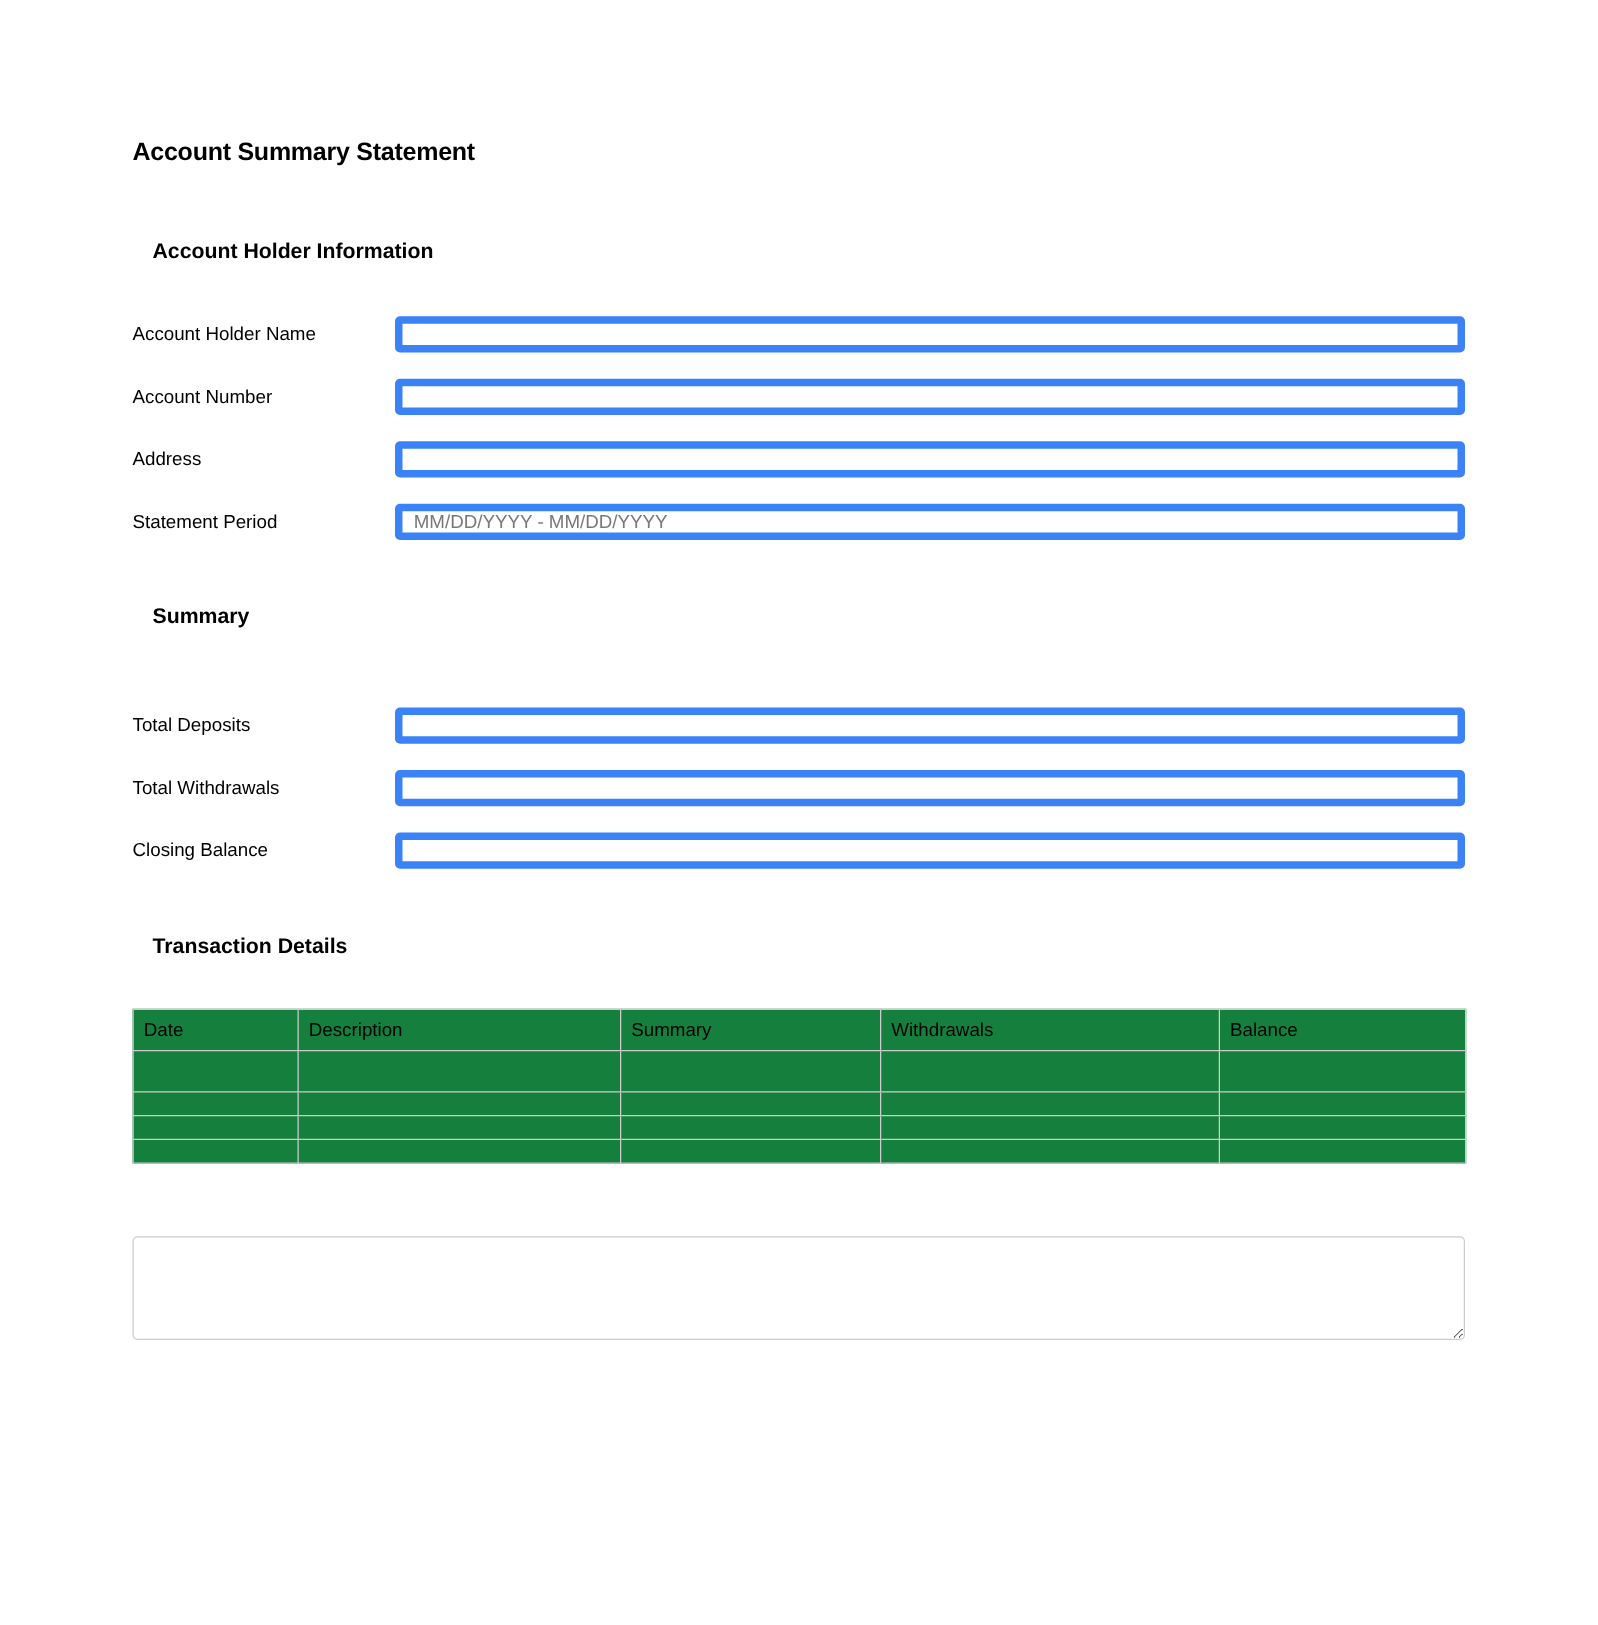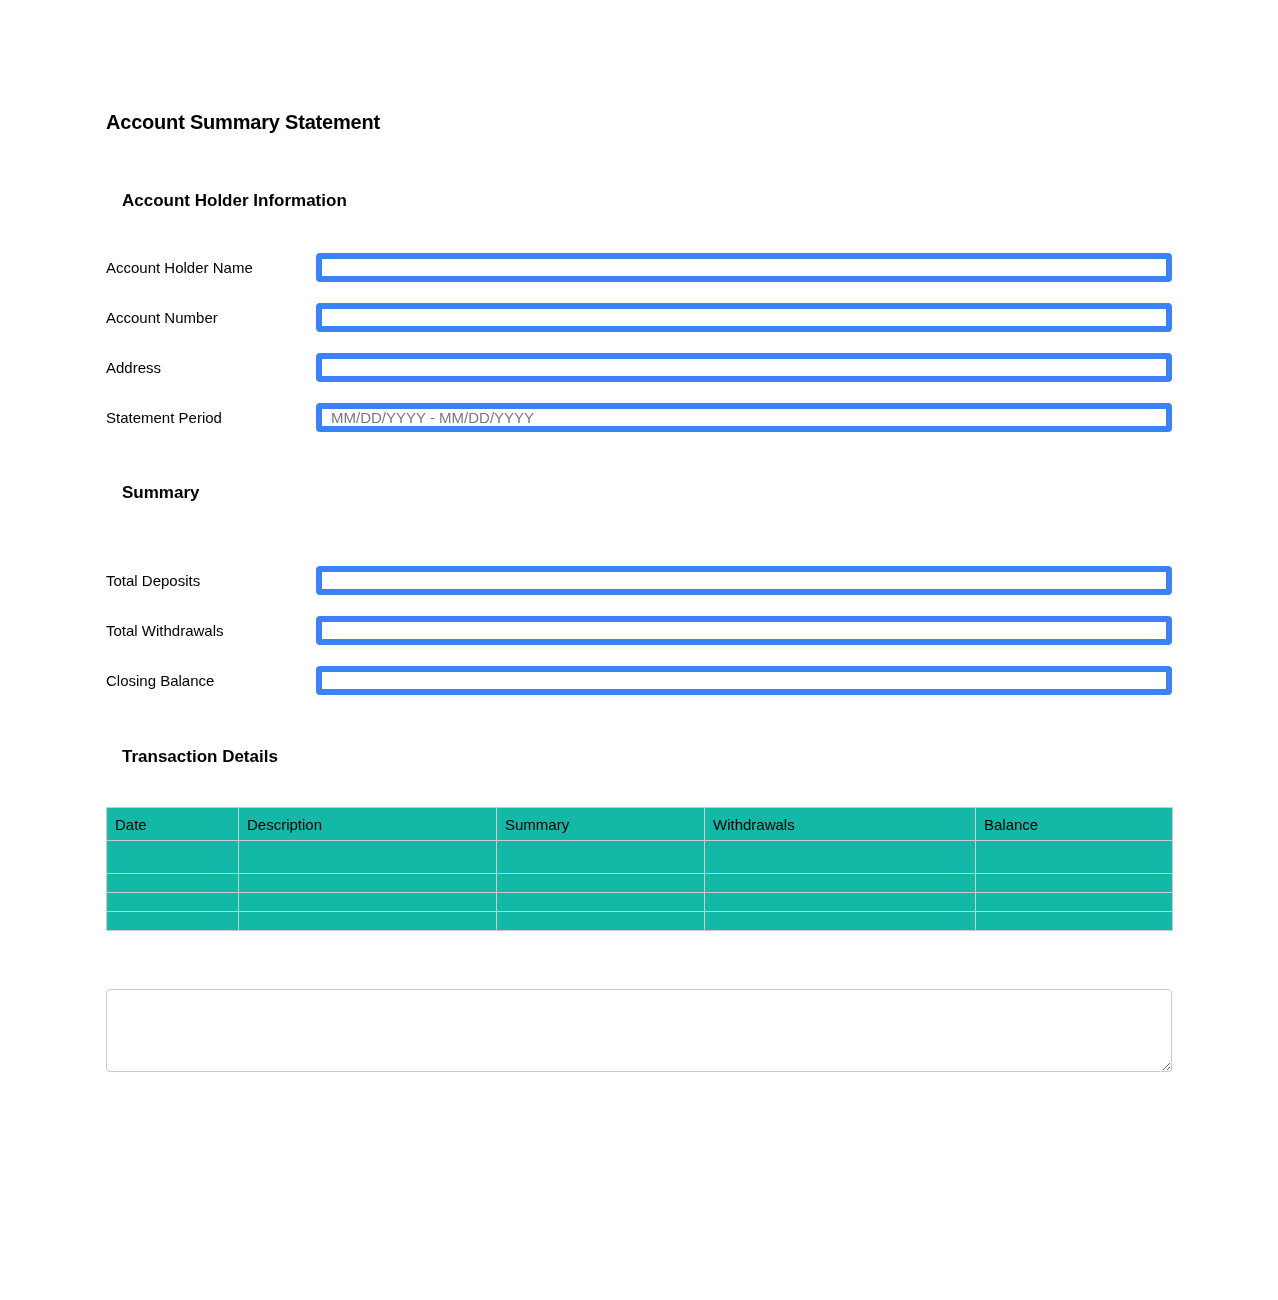--- a/index.html
+++ b/index.html
@@ -73,21 +73,21 @@
   .text-input::placeholder {
     color: #787878;
     opacity: 1;
   }
 
   
   .txn-table {
     width: 1066px;
     border-collapse: collapse;
     table-layout: fixed;
-    background: #14b8a6;
+    background: #15803d;
   }
   .txn-table th,
   .txn-table td {
     border: 1px solid #cccccc;
     padding: 0 8px;
     font-size: 15px;
     font-weight: normal;
     text-align: left;
     vertical-align: middle;
     color: #000;

